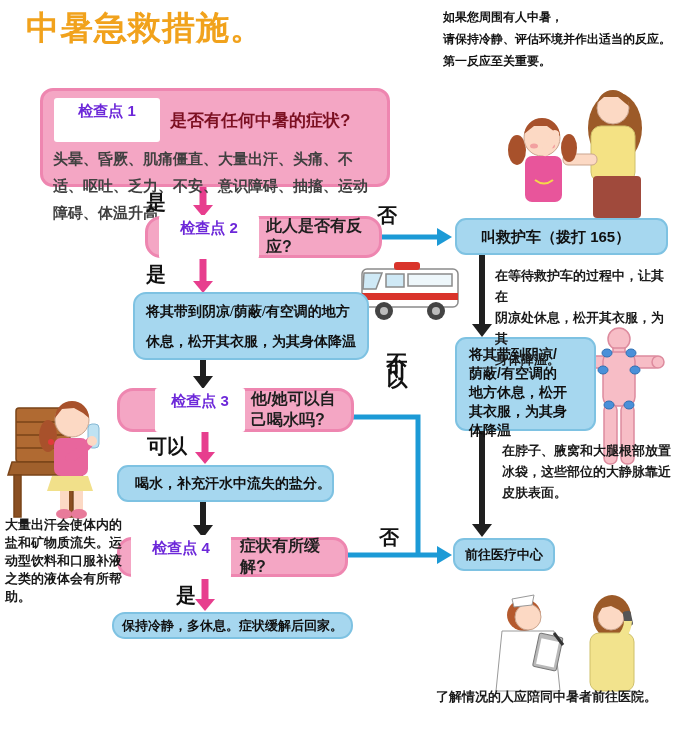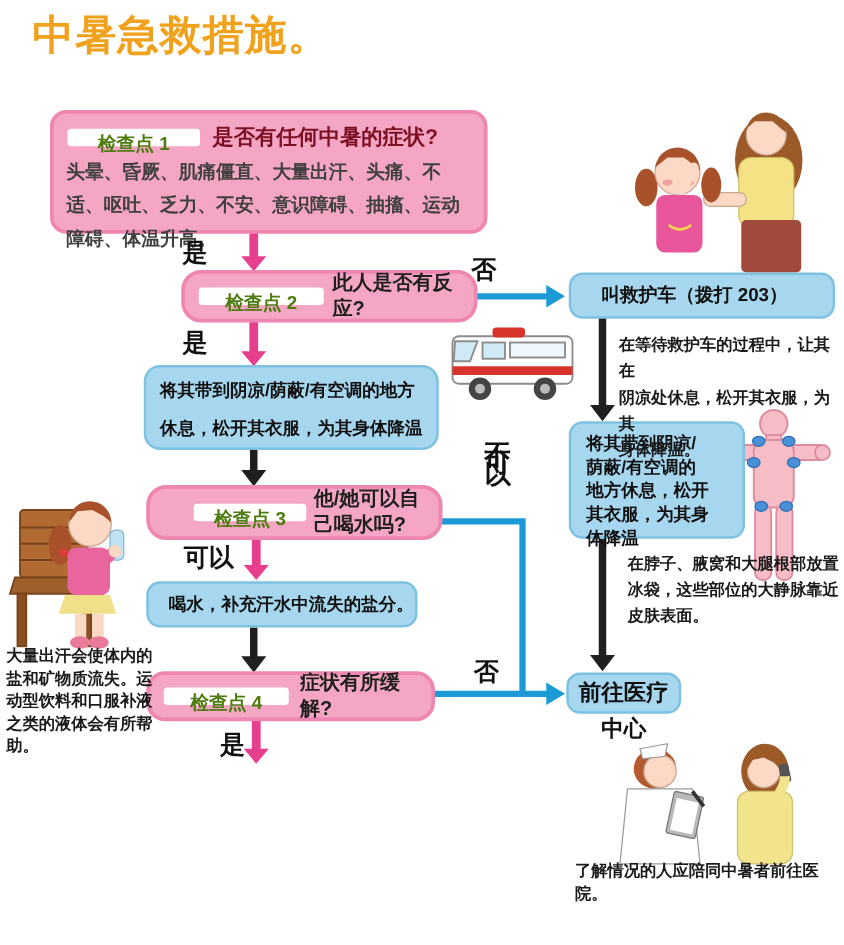--- a/index.html
+++ b/index.html
@@ -7,38 +7,41 @@
 
   .title{position:absolute;left:26px;top:6px;font-size:33px;font-weight:bold;color:#f1a21c;letter-spacing:1px;z-index:4;font-family:Liberation Mono, monospace;}
   .intro{position:absolute;left:443px;top:6px;font-size:12px;font-weight:bold;line-height:22px;color:#111;white-space:pre-line;z-index:4;}
 
   .connectors{position:absolute;left:0;top:0;z-index:1;}
   .illu{position:absolute;z-index:2;}
 
   .pinkbox{position:absolute;background:#f4a6c4;border:3px solid #ee86b0;border-radius:13px;box-sizing:border-box;z-index:3;}
   .cprow{display:flex;align-items:center;gap:10px;padding-left:11px;height:100%;}
   .cp1 .cprow{height:auto;padding-top:7px;}
-  .cplabel{display:inline-block;width:106px;height:14px;line-height:26px;text-align:center;background:#fff;border-radius:3px;
-           color:#4d7c0f;font-size:15px;font-weight:bold;flex:0 0 auto;}
+  .cplabel{display:inline-block;width:106px;height:44px;line-height:26px;text-align:center;background:#fff;border-radius:3px;
+           color:#6d28d9;font-size:15px;font-weight:bold;flex:0 0 auto;}
   .cpq{font-size:16px;font-weight:bold;color:#1f1f1f;}
   .cpq-big{font-size:17px;color:#7c1022;}
   .symptoms{padding:3px 12px 0 10px;font-size:15px;font-weight:600;color:#404040;line-height:27px;}
 
   .bluebox{position:absolute;background:#a6d7ef;border:2px solid #7ec2e2;border-radius:11px;box-sizing:border-box;
            color:#101010;font-weight:bold;z-index:3;white-space:pre-line;}
   .note{position:absolute;font-size:13px;font-weight:600;color:#1a1a1a;white-space:pre-line;z-index:4;}
   .blabel{position:absolute;font-size:20px;font-weight:bold;color:#111;z-index:4;}
   .vert{writing-mode:vertical-rl;letter-spacing:7px;font-size:21px;}
 </style>
 </head>
 <body>
 
 <div id="canvas">
 
   <div class="title">中暑急救措施。</div>
+  <div class="intro">如果您周围有人中暑，
+请保持冷静、评估环境并作出适当的反应。
+第一反应至关重要。</div>
 
   <svg class="connectors" width="675" height="756" viewBox="0 0 675 756">
     <g stroke="#e73e8e" stroke-width="7">
       <line x1="203" y1="185" x2="203" y2="206"></line>
       <line x1="203" y1="257" x2="203" y2="282"></line>
       <line x1="205" y1="431" x2="205" y2="453"></line>
       <line x1="205" y1="576" x2="205" y2="600"></line>
     </g>
     <g fill="#e73e8e">
       <polygon points="193,205 213,205 203,217"></polygon>
@@ -189,21 +192,21 @@
   <div class="pinkbox" style="left:117px;top:216px;width:237px;height:42px;border-radius:16px;margin-left:28px;">
     <div class="cprow" style="gap:7px;">
       <span class="cplabel" style="width:100px;">检查点 2</span>
       <span class="cpq">此人是否有反应?</span>
     </div>
   </div>
 
   <div class="blabel" style="left:377px;top:202px;">否</div>
   <div class="blabel" style="left:146px;top:261px;">是</div>
 
-  <div class="bluebox" style="left:115px;top:292px;width:236px;height:68px;font-size:14px;line-height:30px;padding:3px 11px;border-radius:13px;">将其带到阴凉/荫蔽/有空调的地方
+  <div class="bluebox" style="left:133px;top:292px;width:236px;height:68px;font-size:14px;line-height:30px;padding:3px 11px;border-radius:13px;font-family:Liberation Serif, serif;">将其带到阴凉/荫蔽/有空调的地方
 休息，松开其衣服，为其身体降温</div>
 
   <div class="pinkbox" style="left:117px;top:388px;width:237px;height:44px;border-radius:16px;">
     <div class="cprow" style="gap:6px;margin-left:24px;">
       <span class="cplabel" style="width:90px;">检查点 3</span>
       <span class="cpq">他/她可以自己喝水吗?</span>
     </div>
   </div>
 
   <div class="blabel vert" style="left:383px;top:337px;">不可以</div>
@@ -214,40 +217,41 @@
   <div class="pinkbox" style="left:117px;top:537px;width:231px;height:40px;border-radius:15px;">
     <div class="cprow" style="gap:9px;">
       <span class="cplabel" style="width:100px;text-align:center;">检查点 4</span>
       <span class="cpq">症状有所缓解?</span>
     </div>
   </div>
 
   <div class="blabel" style="left:379px;top:524px;">否</div>
   <div class="blabel" style="left:176px;top:582px;">是</div>
 
-
-  <div class="bluebox" style="left:455px;top:218px;width:213px;height:37px;font-size:15px;line-height:33px;padding-left:24px;">叫救护车（拨打 203）</div>
+  <div class="bluebox" style="left:112px;top:612px;width:241px;height:27px;font-size:13px;line-height:23px;text-align:center;border-radius:13px;">保持冷静，多休息。症状缓解后回家。</div>
+
+  <div class="bluebox" style="left:455px;top:218px;width:213px;height:37px;font-size:15px;line-height:33px;padding-left:24px;">叫救护车（拨打 165）</div>
 
   <div class="note" style="left:495px;top:265px;line-height:21px;">在等待救护车的过程中，让其在
 阴凉处休息，松开其衣服，为其
 身体降温。</div>
 
   <div class="bluebox" style="left:455px;top:337px;width:141px;height:94px;font-size:14px;line-height:19px;padding:6px 0 0 12px;">将其带到阴凉/
 荫蔽/有空调的
 地方休息，松开
 其衣服，为其身
 体降温</div>
 
   <div class="note" style="left:502px;top:440px;line-height:21px;">在脖子、腋窝和大腿根部放置
 冰袋，这些部位的大静脉靠近
 皮肤表面。</div>
 
-  <div class="bluebox" style="left:453px;top:538px;width:92px;height:33px;font-size:18px;line-height:29px;text-align:center;">前往医疗中心</div>
-
-  <div class="note" style="left:460px;top:688px;line-height:18px;">了解情况的人应陪同中暑者前往医院。</div>
+  <div class="bluebox" style="left:453px;top:538px;width:102px;height:33px;font-size:13px;line-height:29px;text-align:center;">前往医疗中心</div>
+
+  <div class="note" style="left:436px;top:688px;line-height:18px;">了解情况的人应陪同中暑者前往医院。</div>
 
   <div class="note" style="left:5px;top:516px;line-height:18px;">大量出汗会使体内的
 盐和矿物质流失。运
 动型饮料和口服补液
 之类的液体会有所帮
 助。</div>
 
 </div>
 
 </body></html>

